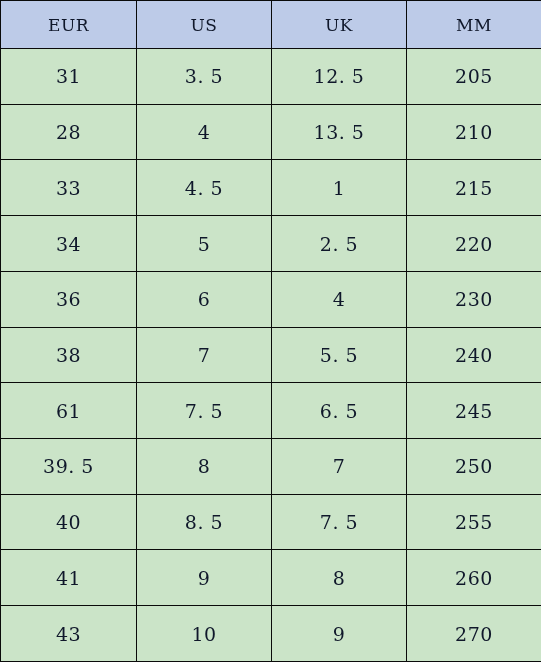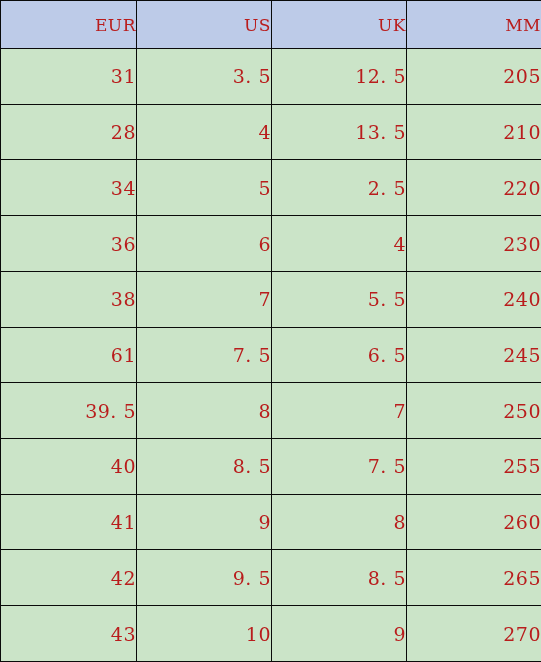--- a/index.html
+++ b/index.html
@@ -23,24 +23,24 @@
   }
 
   #size-table col.c-eur { width: 136px; }
   #size-table col.c-us  { width: 135px; }
   #size-table col.c-uk  { width: 135px; }
   #size-table col.c-mm  { width: 135px; }
 
   #size-table th,
   #size-table td {
     border: 1px solid #0a0a0a;
-    text-align: right;
+    text-align: center;
     vertical-align: middle;
     padding: 0;
-    color: #b91c1c;
+    color: #0f172a;
     font-weight: normal;
     letter-spacing: 0.5px;
   }
 
   #size-table thead th {
     background: #bdcbe8;
     height: 47px;
     font-size: 17px;
   }
 
@@ -76,20 +76,26 @@
         <td>12. 5</td>
         <td>205</td>
       </tr>
       <tr>
         <td>28</td>
         <td>4</td>
         <td>13. 5</td>
         <td>210</td>
       </tr>
       <tr>
+        <td>33</td>
+        <td>4. 5</td>
+        <td>1</td>
+        <td>215</td>
+      </tr>
+      <tr>
         <td>34</td>
         <td>5</td>
         <td>2. 5</td>
         <td>220</td>
       </tr>
       <tr>
         <td>36</td>
         <td>6</td>
         <td>4</td>
         <td>230</td>
@@ -118,25 +124,19 @@
         <td>7. 5</td>
         <td>255</td>
       </tr>
       <tr>
         <td>41</td>
         <td>9</td>
         <td>8</td>
         <td>260</td>
       </tr>
       <tr>
-        <td>42</td>
-        <td>9. 5</td>
-        <td>8. 5</td>
-        <td>265</td>
-      </tr>
-      <tr>
         <td>43</td>
         <td>10</td>
         <td>9</td>
         <td>270</td>
       </tr>
     </tbody>
 </table>
 
 </body></html>

